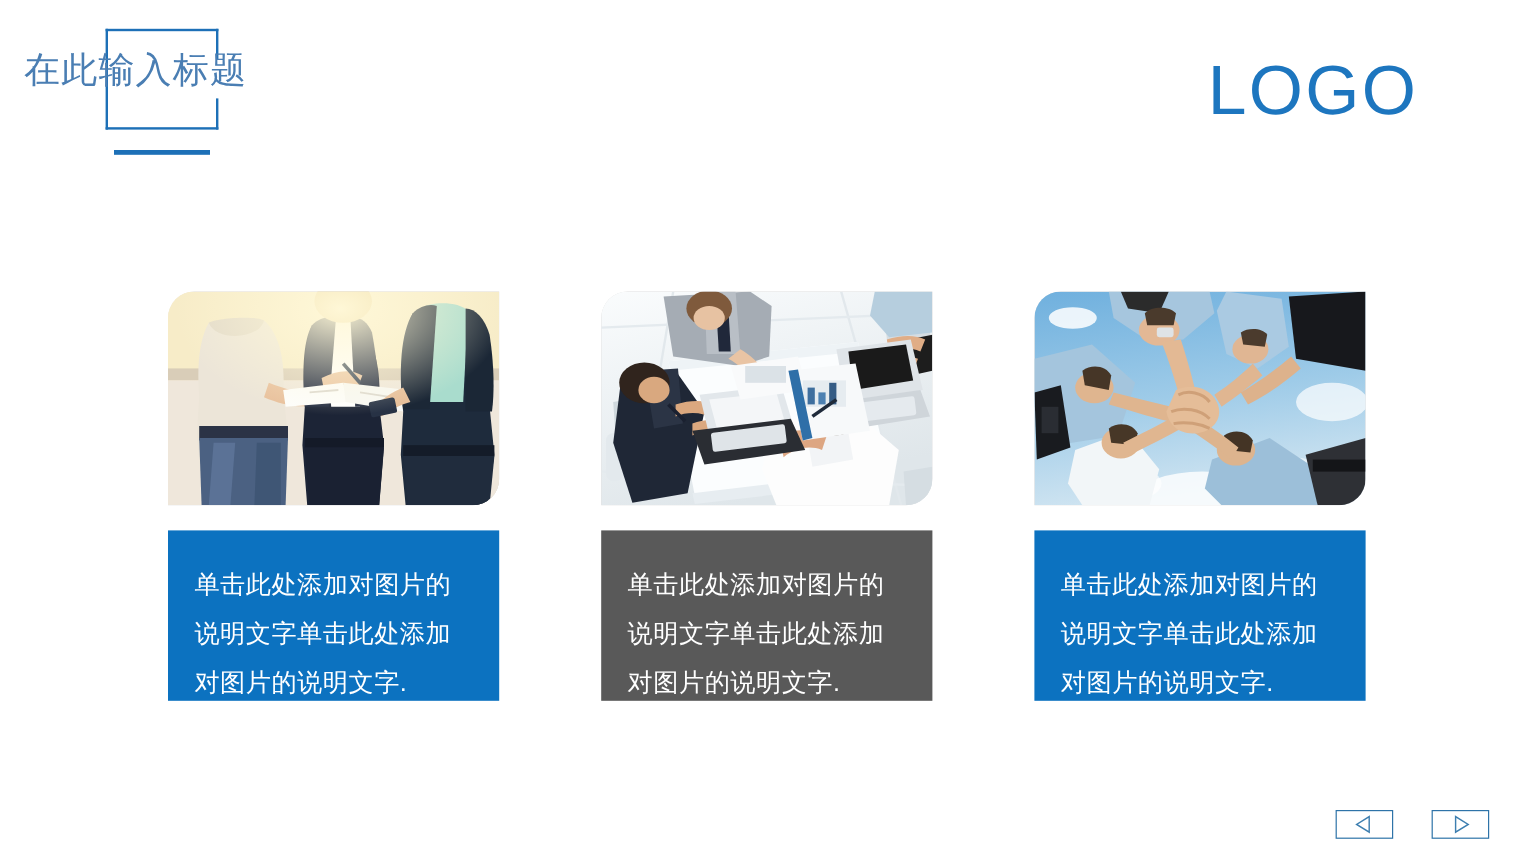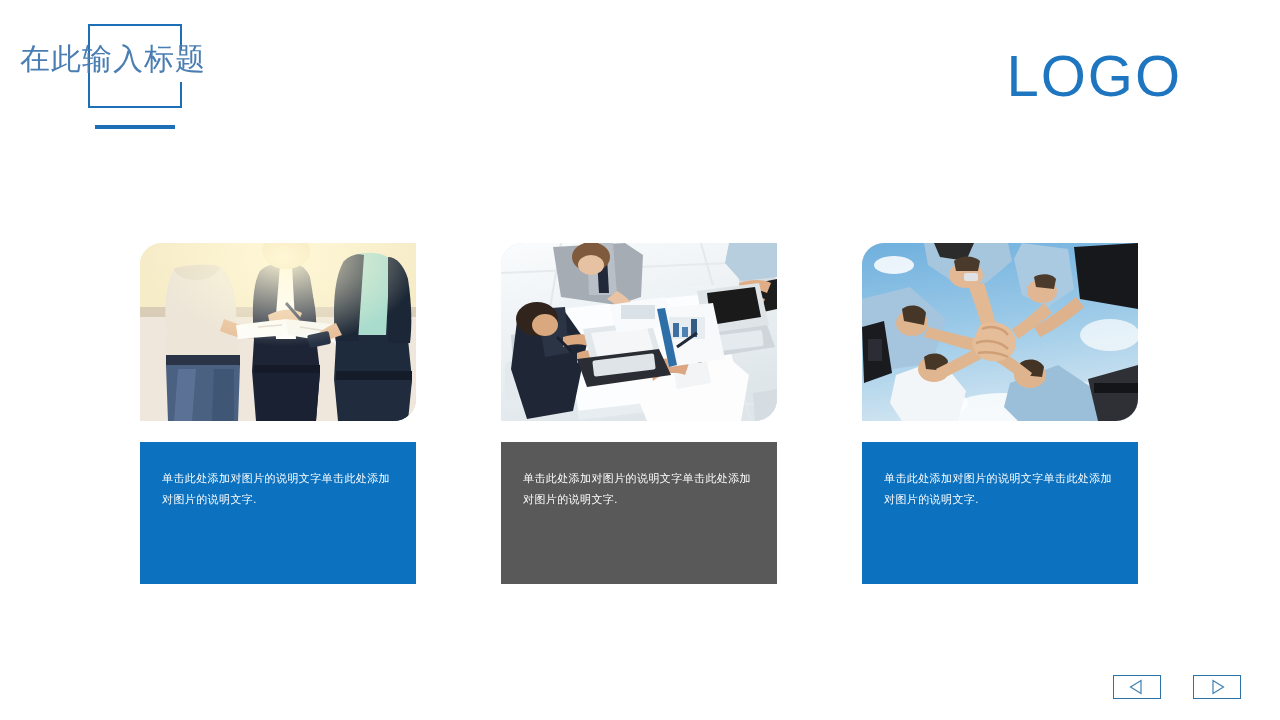--- a/index.html
+++ b/index.html
@@ -81,21 +81,21 @@
     border-radius:22px 0 22px 0;
     overflow:hidden;
     background:#dcdcdc;
   }
   .card-photo svg{ display:block; width:100%; height:100%; }
 
   .card-caption{
     margin-top:21px;
     width:276px; height:142px;
     padding:26px 22px 0 22px;
-    font-size:11px;
+    font-size:21px;
     line-height:1.95;
     color:#ffffff;
     letter-spacing:0.4px;
   }
   .cap-blue{ background:#0C72C0; }
   .cap-gray{ background:#595959; }
 
   
   #nav{
     position:absolute;

